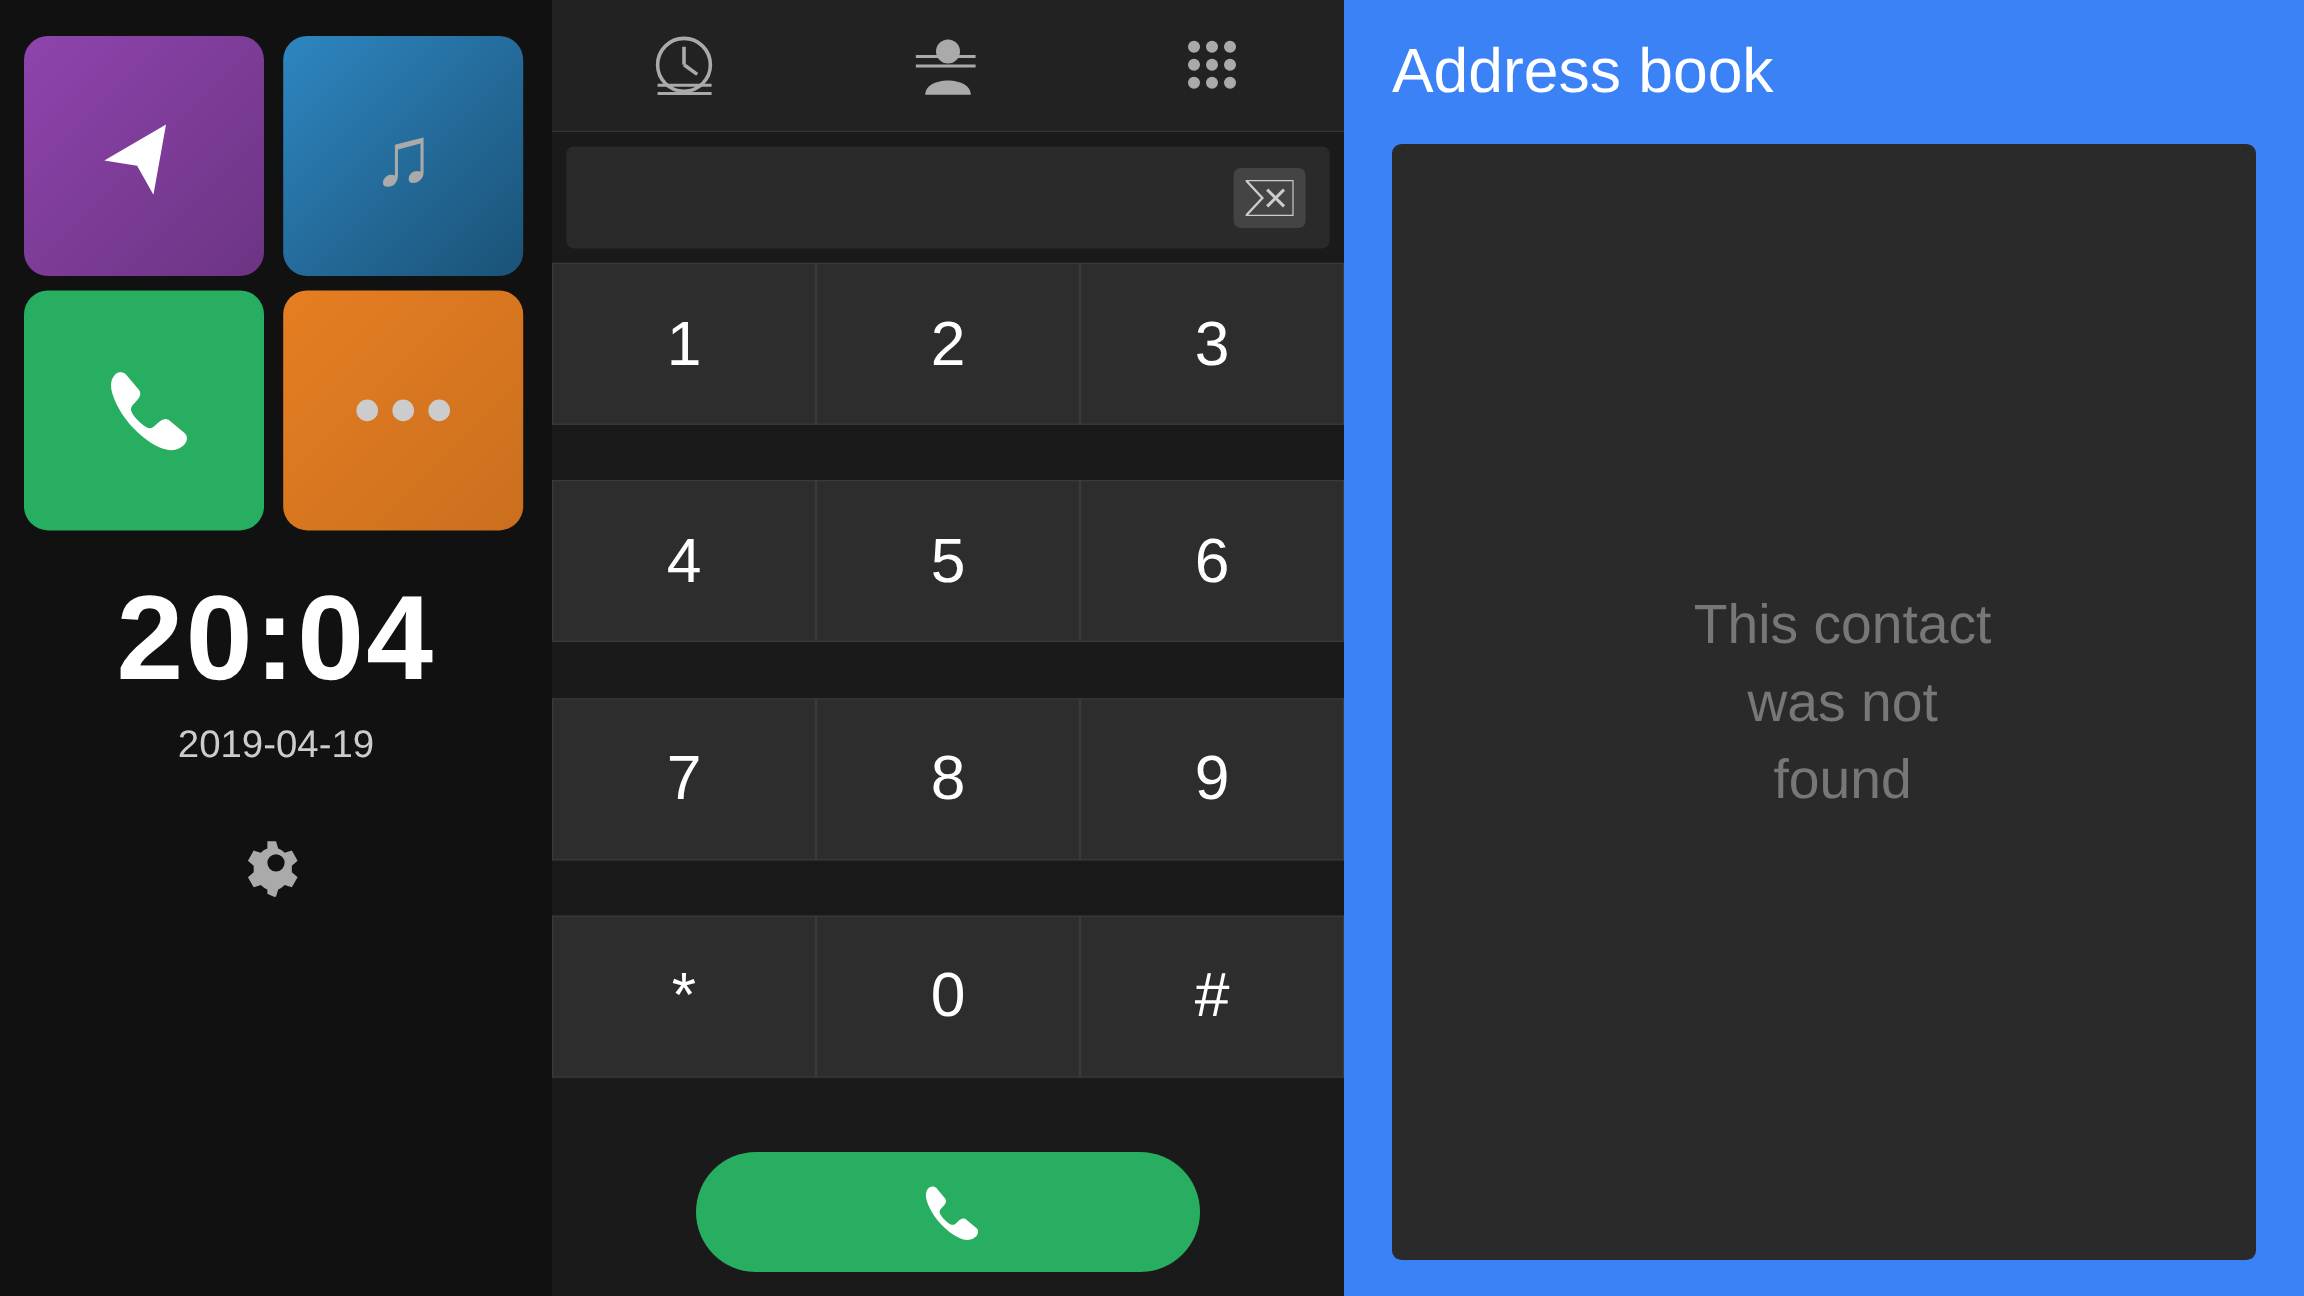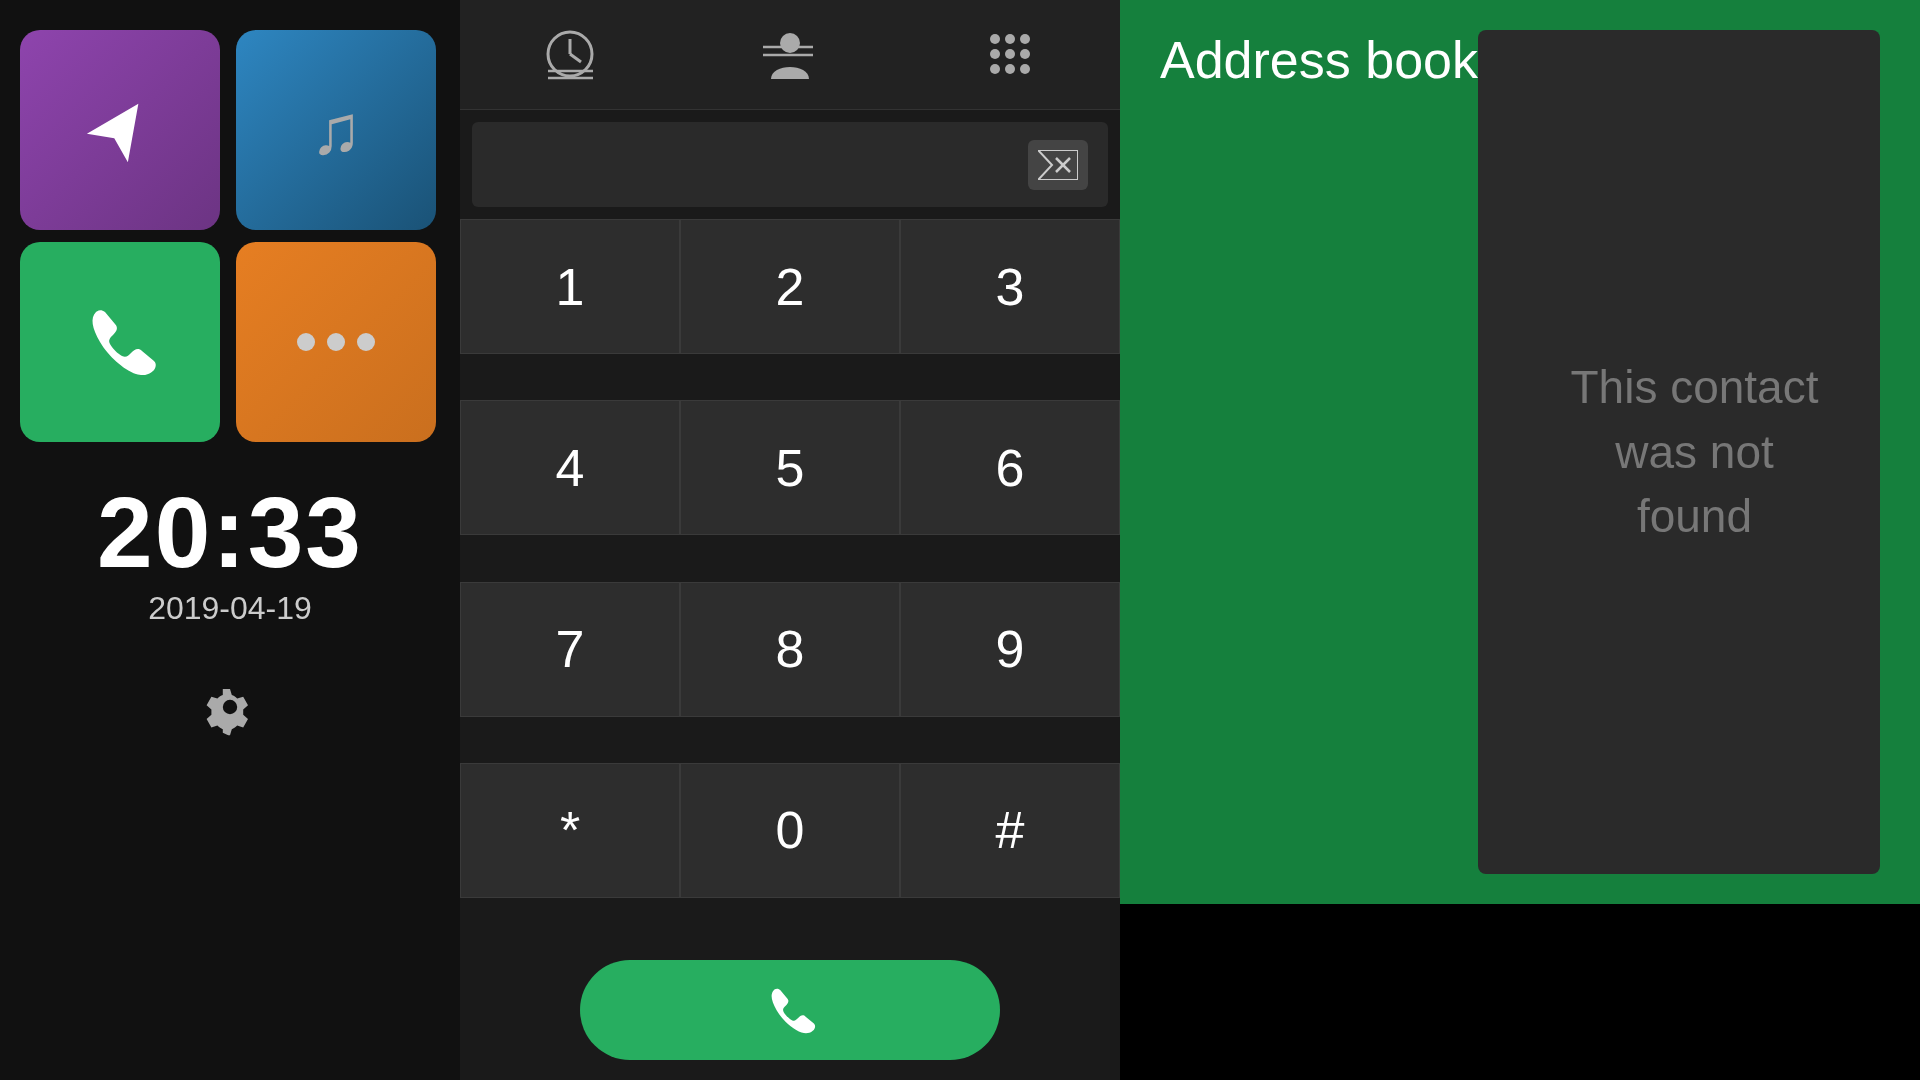--- a/index.html
+++ b/index.html
@@ -83,21 +83,21 @@
       font-size: 100px;
       color: white;
       font-weight: bold;
       letter-spacing: 2px;
       line-height: 1;
     }
 
     .clock-date {
       font-size: 32px;
       color: #ccc;
-      margin-top: 8px;
+      margin-top: 20px;
     }
 
     .settings-gear {
       margin-top: 20px;
       cursor: pointer;
     }
 
     .gear-icon-svg {
       width: 60px;
       height: 60px;
@@ -214,24 +214,24 @@
 
     .call-phone-svg {
       width: 55px;
       height: 55px;
       fill: white;
     }
 
     
     .right-panel {
       flex: 1;
-      height: 904px;
-      background: #15803d;
-      display: flex;
-      flex-direction: row;
+      height: 1080px;
+      background: #3b82f6;
+      display: flex;
+      flex-direction: column;
       padding: 30px 40px;
     }
 
     .address-book-title {
       font-size: 52px;
       color: white;
       font-weight: normal;
       margin-bottom: 30px;
     }
 
@@ -277,21 +277,21 @@
     <div class="app-tile more">
       <div class="three-dots">
         <div class="dot"></div>
         <div class="dot"></div>
         <div class="dot"></div>
       </div>
     </div>
   </div>
 
   <div class="clock-section">
-    <div class="clock-time">20:33</div>
+    <div class="clock-time">20:04</div>
     <div class="clock-date">2019-04-19</div>
   </div>
 
   <div class="settings-gear">
     <svg class="gear-icon-svg" viewBox="0 0 100 100">
       <circle cx="50" cy="50" r="15" fill="#aaa"></circle>
       <path d="M50,20 L53,30 C56,31 59,33 62,36 L72,33 L80,47 L72,54 C72,57 72,60 72,63 L80,70 L72,84 L62,81 C59,84 56,86 53,87 L50,97 L47,97 C44,96 41,94 38,93 L38,87 C35,86 32,84 29,81 L19,84 L11,70 L19,63 C19,60 19,57 19,54 L11,47 L19,33 L29,36 C32,33 35,31 38,30 L38,20 Z" fill="#aaa"></path>
       <circle cx="50" cy="50" r="12" fill="#111"></circle>
     </svg>
   </div>

